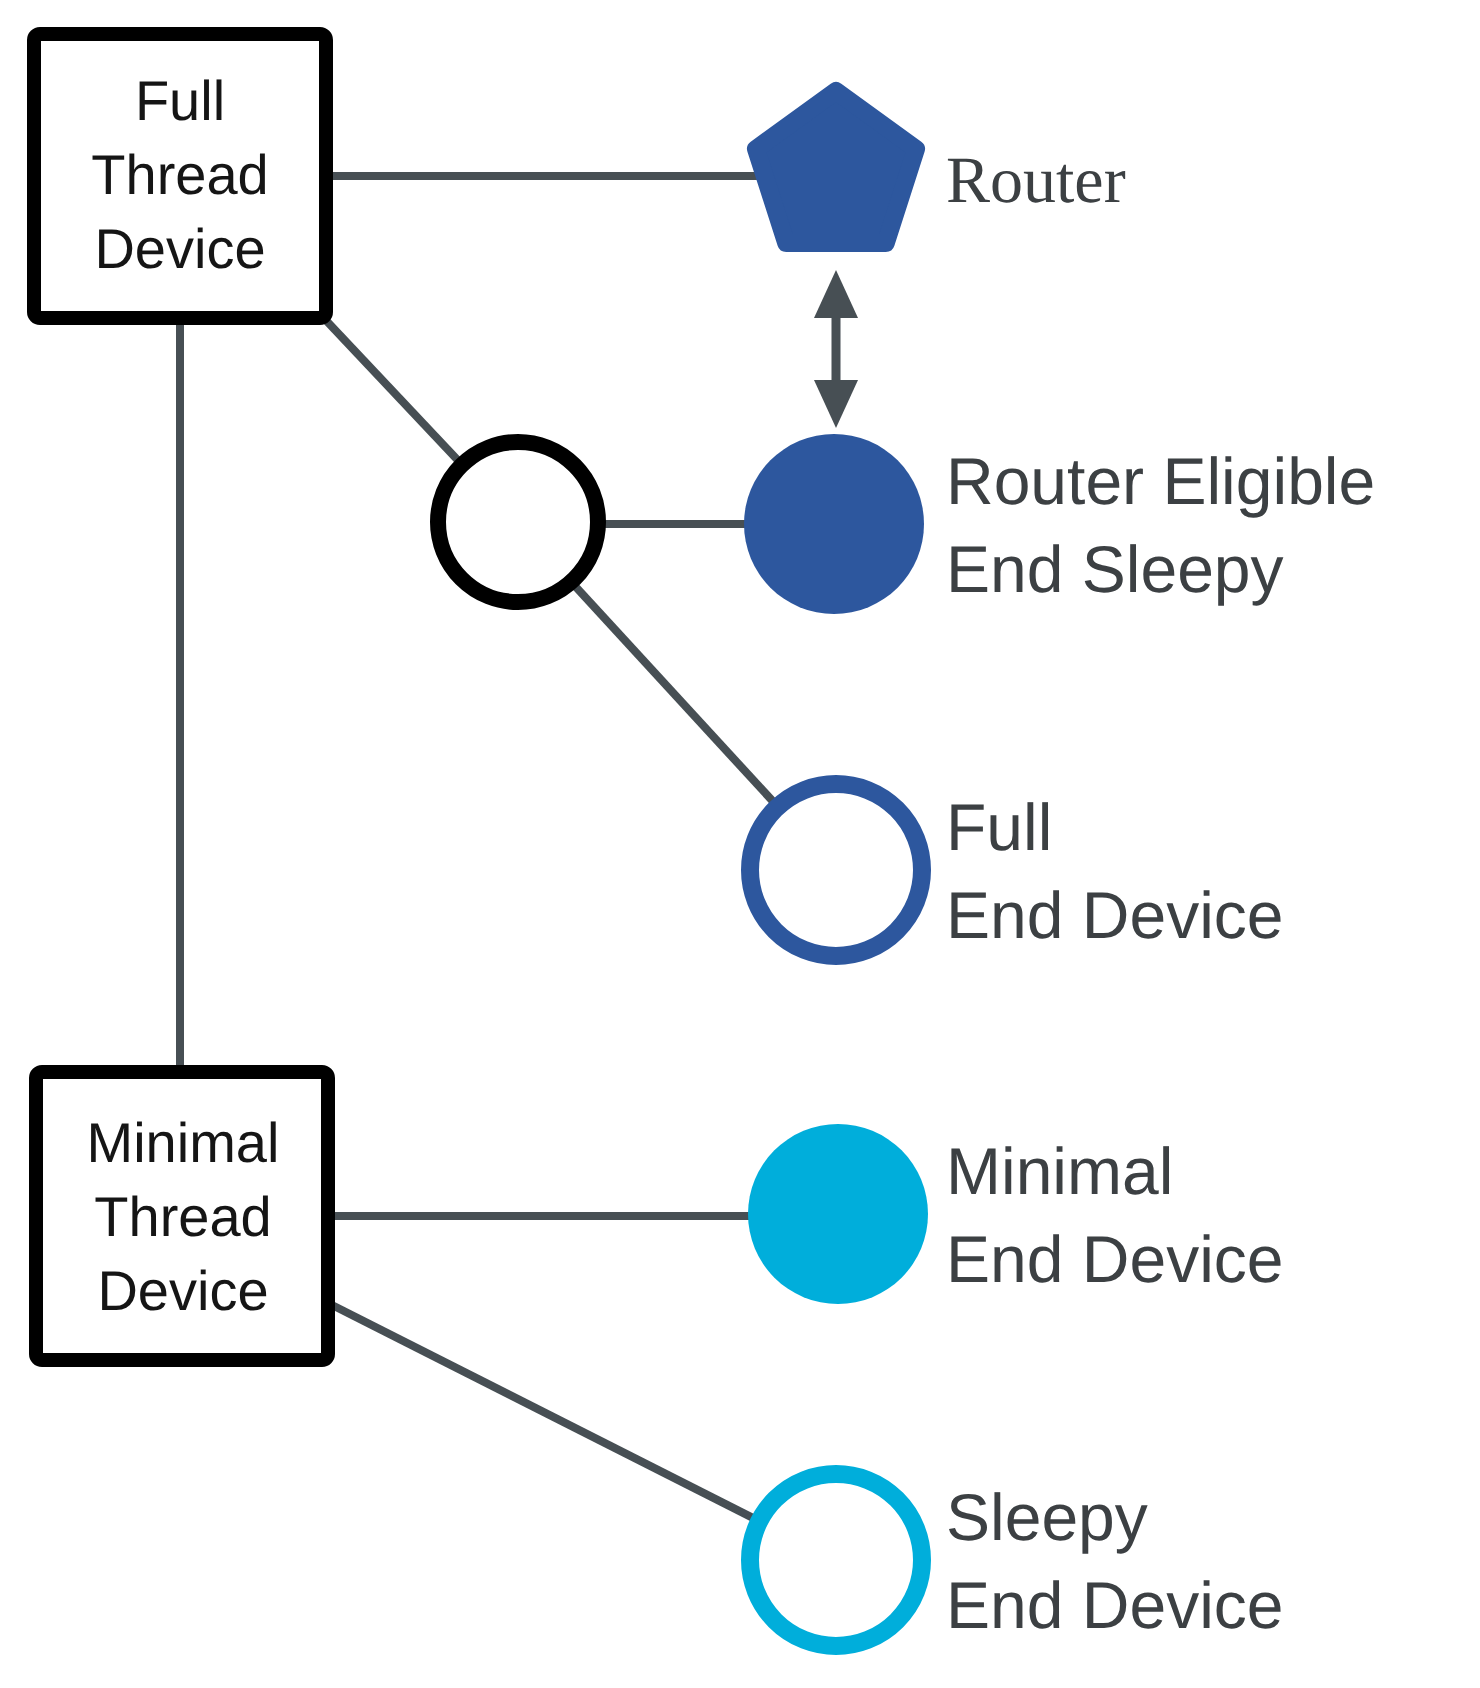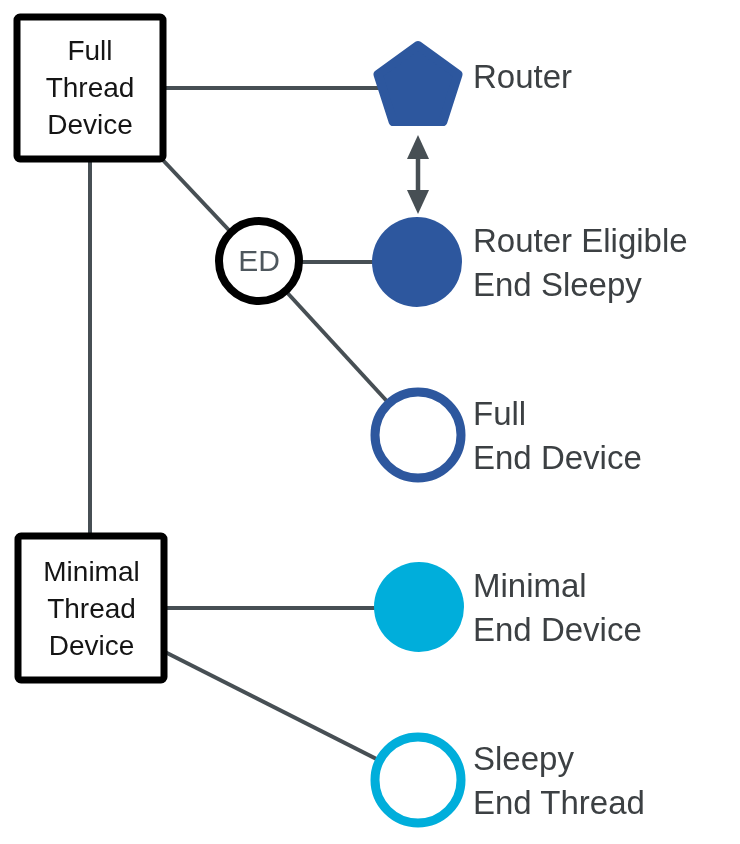--- a/index.html
+++ b/index.html
@@ -30,21 +30,21 @@
     text-align:center;white-space:pre-line;color:var(--box-text);
     font-size:28px;line-height:37px;}
   .box-label.ftd{left:14px;top:14px;width:152px;height:147px;}
   .box-label.mtd{left:15px;top:533px;width:153px;height:150px;}
   .ed-label{position:absolute;left:219px;top:221px;width:80px;height:80px;
     display:flex;align-items:center;justify-content:center;
     color:var(--ed-text);font-size:30px;}
   .node-label{position:absolute;left:473px;transform:translateY(-50%);
     white-space:pre-line;color:var(--label-text);
     font-size:33px;line-height:44px;}
-  .node-label.router{top:77px;}
+  .node-label.router{top:91px;font-family:Liberation Serif, serif;}
   .node-label.reed{top:263px;}
   .node-label.fed{top:436px;}
   .node-label.med{top:608px;}
   .node-label.sed{top:781px;}
 </style>
 </head>
 <body>
 
 <div class="stage">
 
@@ -75,25 +75,24 @@
     <circle class="circle-outline-cyan" cx="418" cy="780" r="43"></circle>
   </svg>
 
   <div class="overlay">
     <div class="box-label ftd">Full
 Thread
 Device</div>
     <div class="box-label mtd">Minimal
 Thread
 Device</div>
-    <div class="ed-label">ED</div>
     <div class="node-label router">Router</div>
     <div class="node-label reed">Router Eligible
 End Sleepy</div>
     <div class="node-label fed">Full
 End Device</div>
     <div class="node-label med">Minimal
 End Device</div>
     <div class="node-label sed">Sleepy
-End Thread</div>
+End Device</div>
   </div>
 
 </div>
 
 </body></html>

